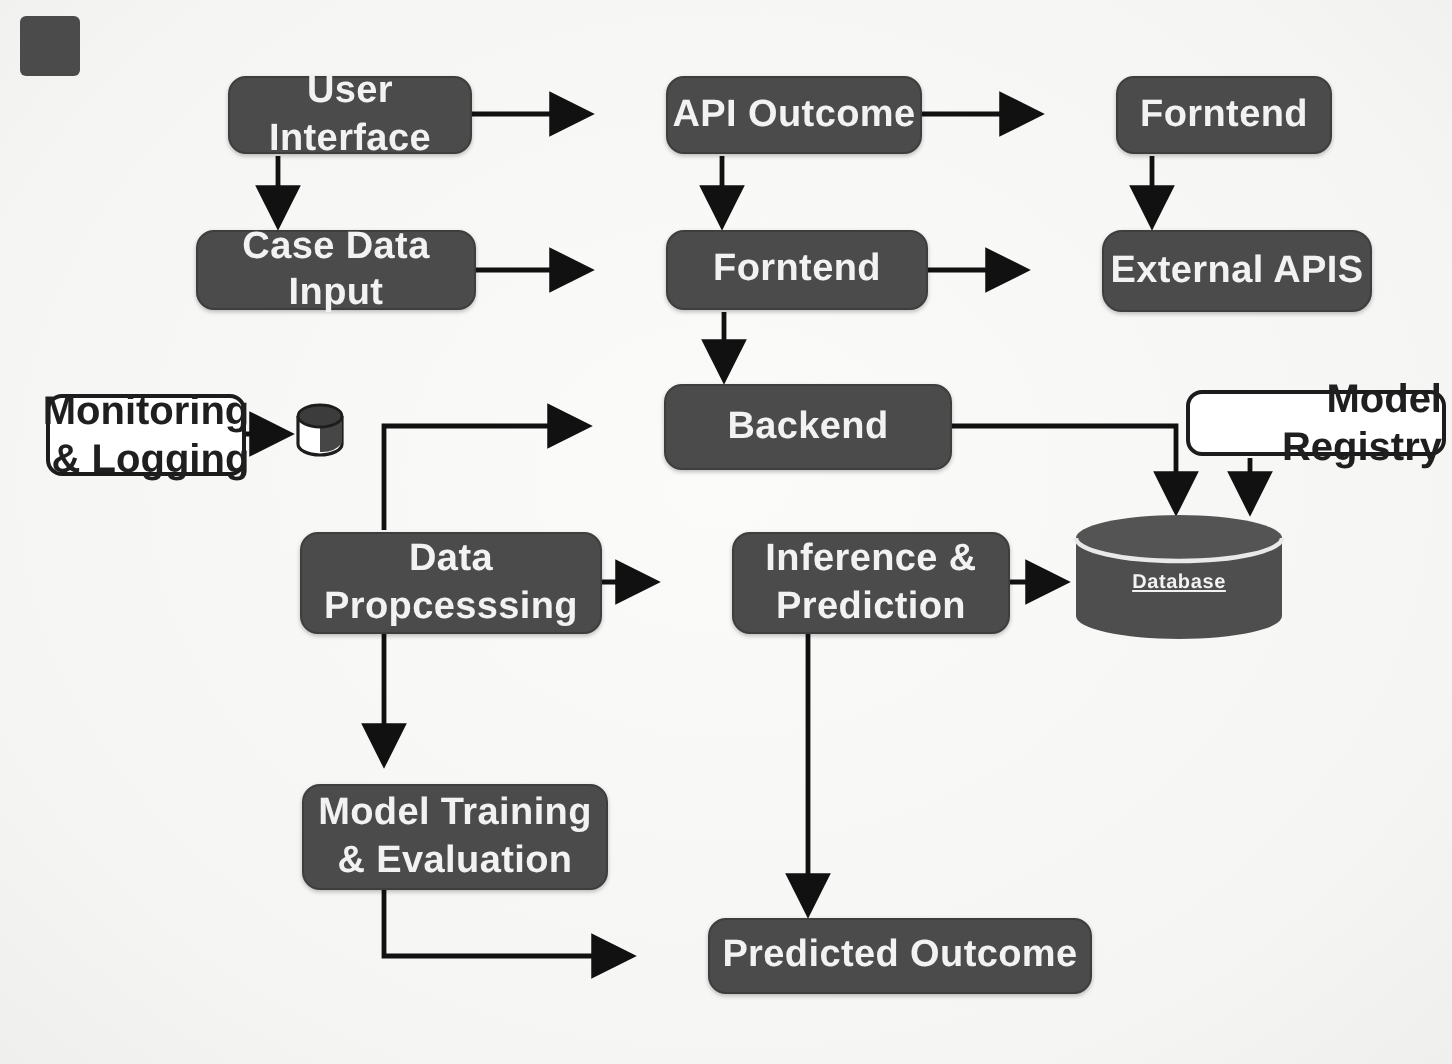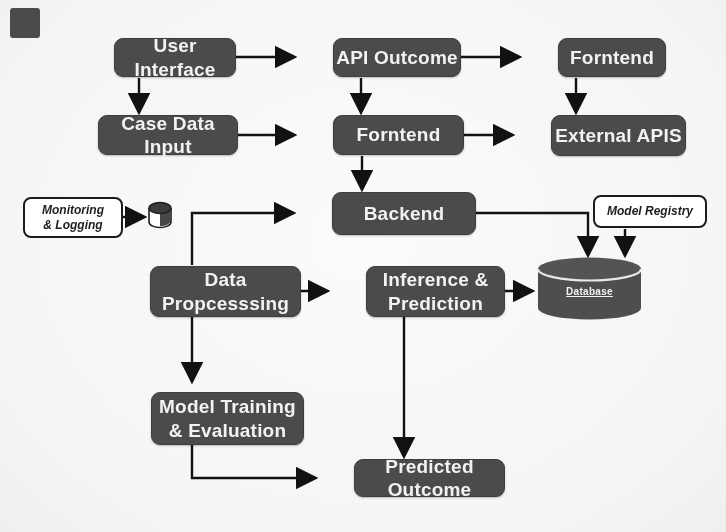--- a/index.html
+++ b/index.html
@@ -28,22 +28,22 @@
     margin-left:36px;
   }
   .node .node-label{white-space:pre-line;}
   .outline-node{
     position:absolute;
     background:var(--outline-fill);
     border:2px solid var(--outline-border);
     border-radius:8px;
     color:var(--outline-text);
     display:flex;align-items:center;justify-content:center;
-    text-align:center;
-    font-size:12px;font-weight:600;line-height:1.2;font-style:italic;
+    text-align:right;
+    font-size:20px;font-weight:600;line-height:1.2;
   }
   .outline-node .node-label{white-space:pre-line;}
   .corner-square{
     position:absolute;left:10px;top:8px;width:30px;height:30px;
     background:var(--node-fill);border-radius:3px;
   }
   svg.wires{position:absolute;left:0;top:0;width:726px;height:532px;pointer-events:none;}
   .edge{stroke:var(--arrow);stroke-width:2.4;fill:none;}
   .cyl{position:absolute;}
   .db-label{
@@ -92,42 +92,42 @@
   <div class="node" style="left:522px;top:38px;width:108px;height:39px;">
     <span class="node-label">Forntend</span>
   </div>
 
   <div class="node" style="left:62px;top:115px;width:140px;height:40px;">
     <span class="node-label">Case Data Input</span>
   </div>
   <div class="node" style="left:297px;top:115px;width:131px;height:40px;">
     <span class="node-label">Forntend</span>
   </div>
-  <div class="node" style="left:515px;top:115px;width:135px;height:41px;">
+  <div class="node" style="left:515px;top:115px;width:135px;height:41px;border-radius:10px;">
     <span class="node-label">External APIS</span>
   </div>
 
   <div class="outline-node" style="left:23px;top:197px;width:100px;height:41px;">
     <span class="node-label">Monitoring
 &amp; Logging</span>
   </div>
 
   <div class="cyl" style="left:147px;top:201px;width:26px;height:29px;">
     <svg width="26" height="29" viewBox="0 0 26 29">
       <path d="M2 7 v14 a11 5.5 0 0 0 22 0 v-14" fill="#ffffff" stroke="#1d1d1d" stroke-width="1.6"></path>
       <path d="M13 4.5 h5 a6 6 0 0 1 6 6 v10 q-4 5 -11 4.5 z" fill="#464646"></path>
       <ellipse cx="13" cy="7" rx="11" ry="5.5" fill="#3c3c3c" stroke="#1d1d1d" stroke-width="1.4"></ellipse>
     </svg>
   </div>
 
   <div class="node" style="left:296px;top:192px;width:144px;height:43px;">
     <span class="node-label">Backend</span>
   </div>
 
-  <div class="outline-node" style="left:593px;top:195px;width:114px;height:33px;">
+  <div class="outline-node" style="left:593px;top:195px;width:130px;height:33px;">
     <span class="node-label">Model Registry</span>
   </div>
 
   <div class="node" style="left:114px;top:266px;width:151px;height:51px;">
     <span class="node-label">Data
 Propcesssing</span>
   </div>
   <div class="node" style="left:330px;top:266px;width:139px;height:51px;">
     <span class="node-label">Inference &amp;
 Prediction</span>
@@ -140,17 +140,17 @@
       <path d="M2 13 a51.5 11.5 0 0 0 103 0" fill="none" stroke="#e9e9e9" stroke-width="2.2"></path>
     </svg>
     <div class="db-label" style="top:30px;">Database</div>
   </div>
 
   <div class="node" style="left:115px;top:392px;width:153px;height:53px;">
     <span class="node-label">Model Training
 &amp; Evaluation</span>
   </div>
 
-  <div class="node" style="left:318px;top:459px;width:151px;height:38px;">
+  <div class="node" style="left:318px;top:459px;width:192px;height:38px;">
     <span class="node-label">Predicted Outcome</span>
   </div>
 
 </div>
 
 </body></html>

